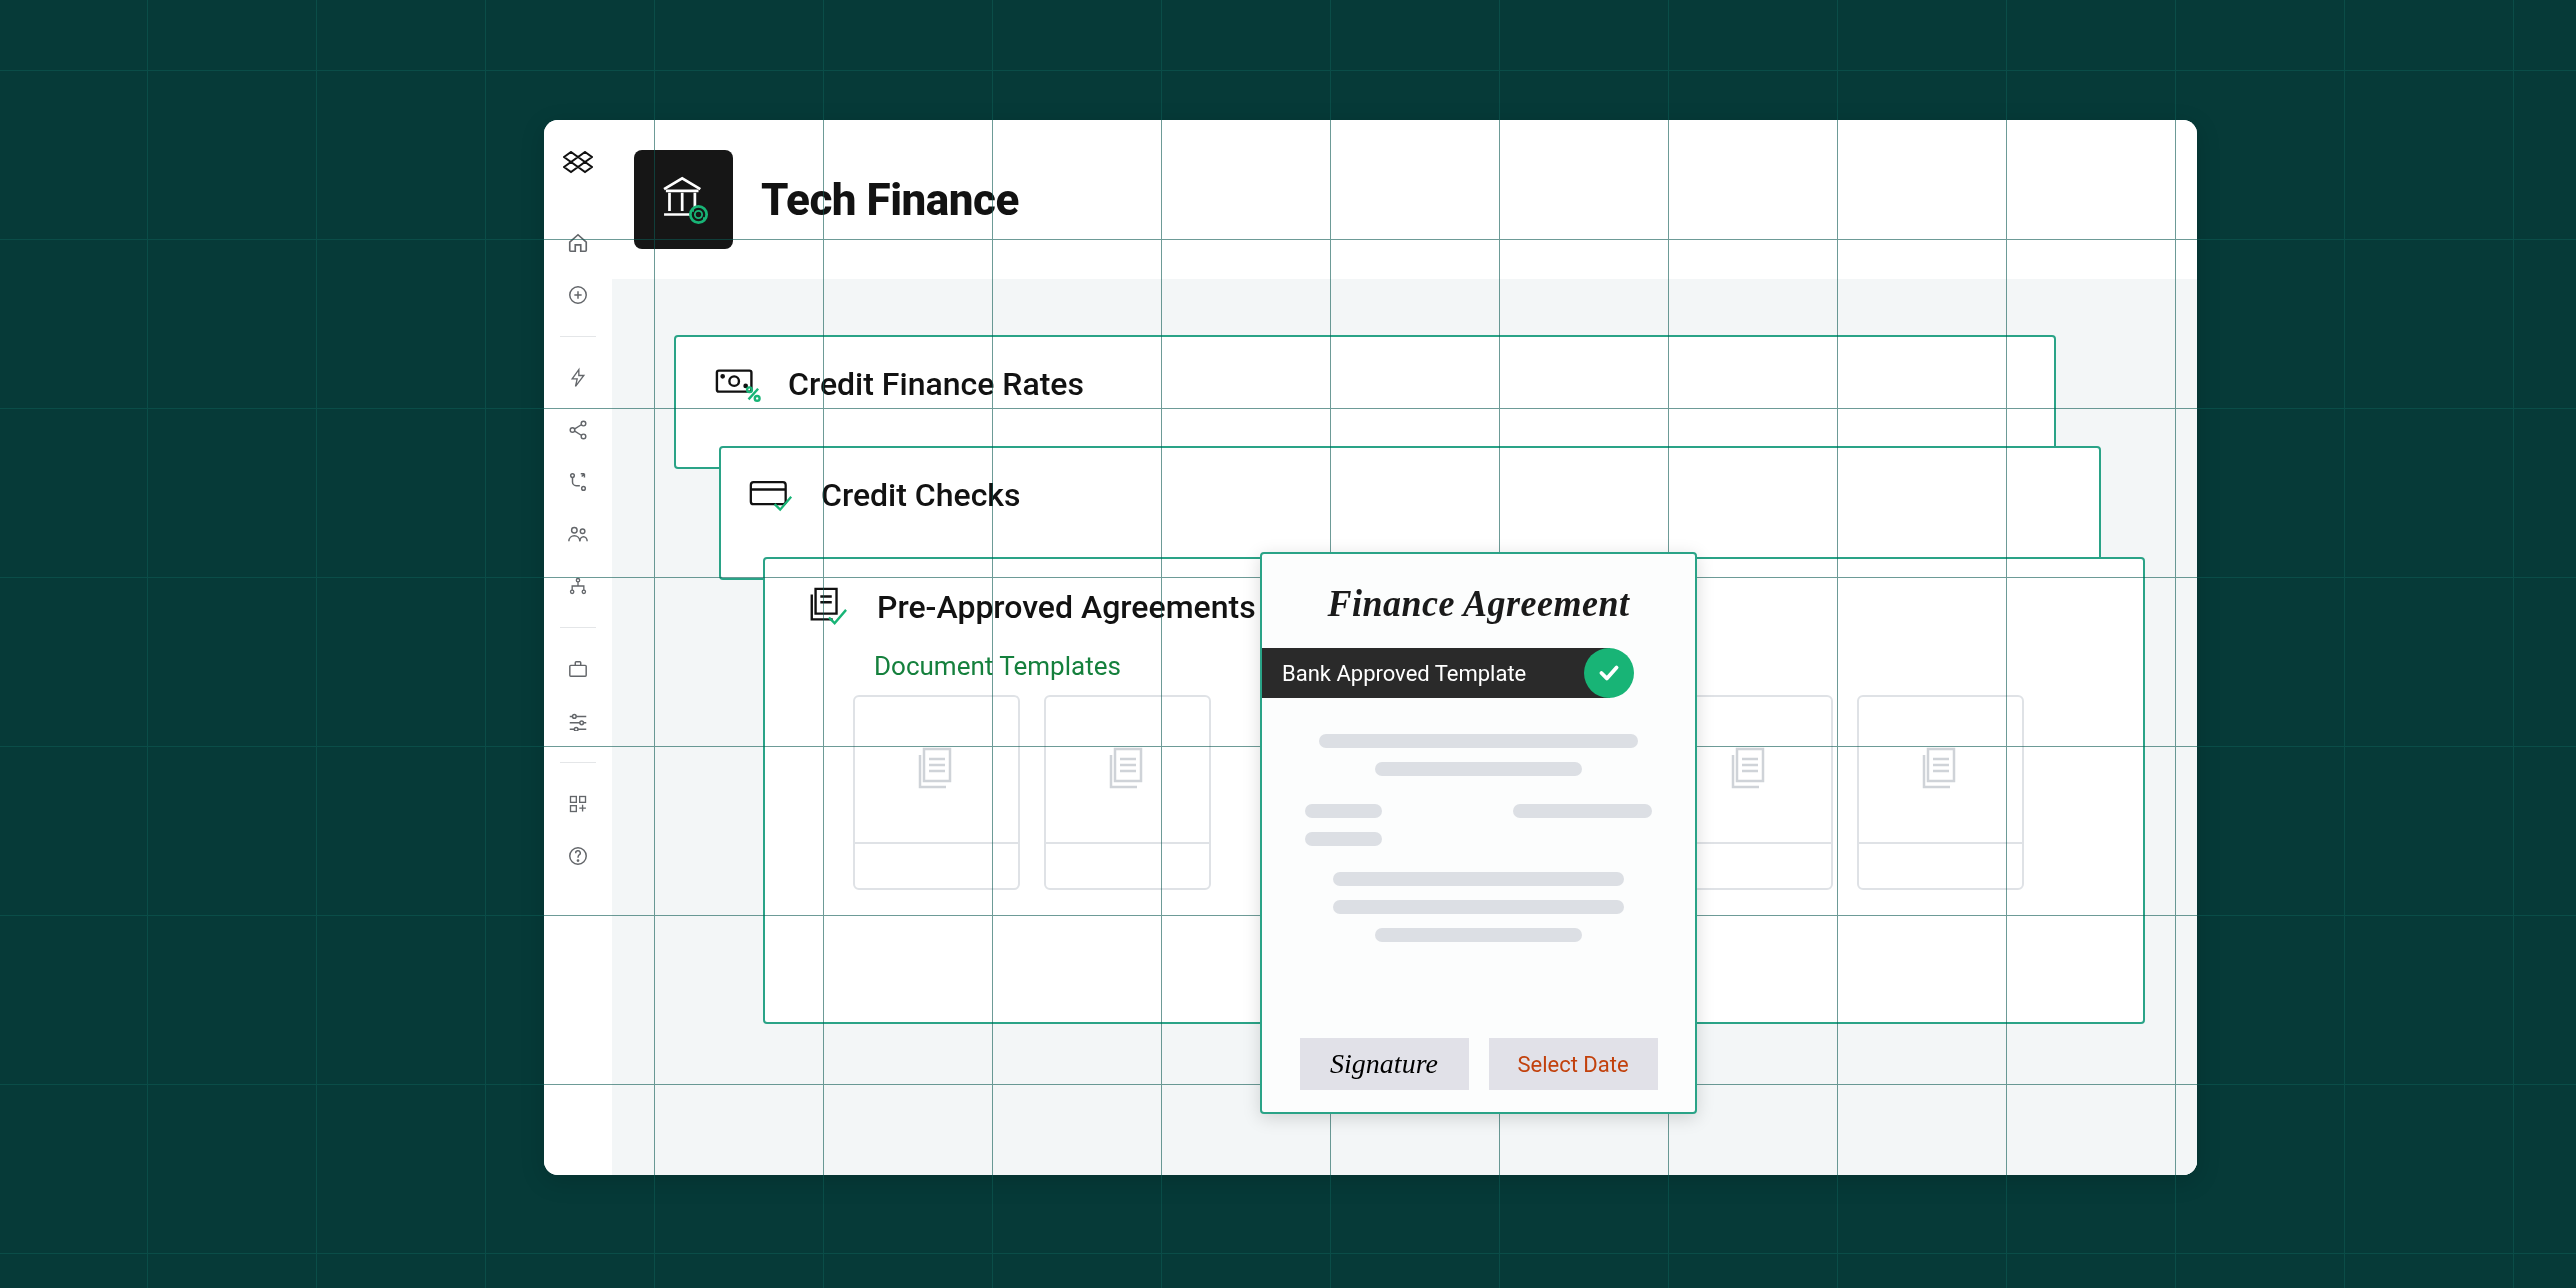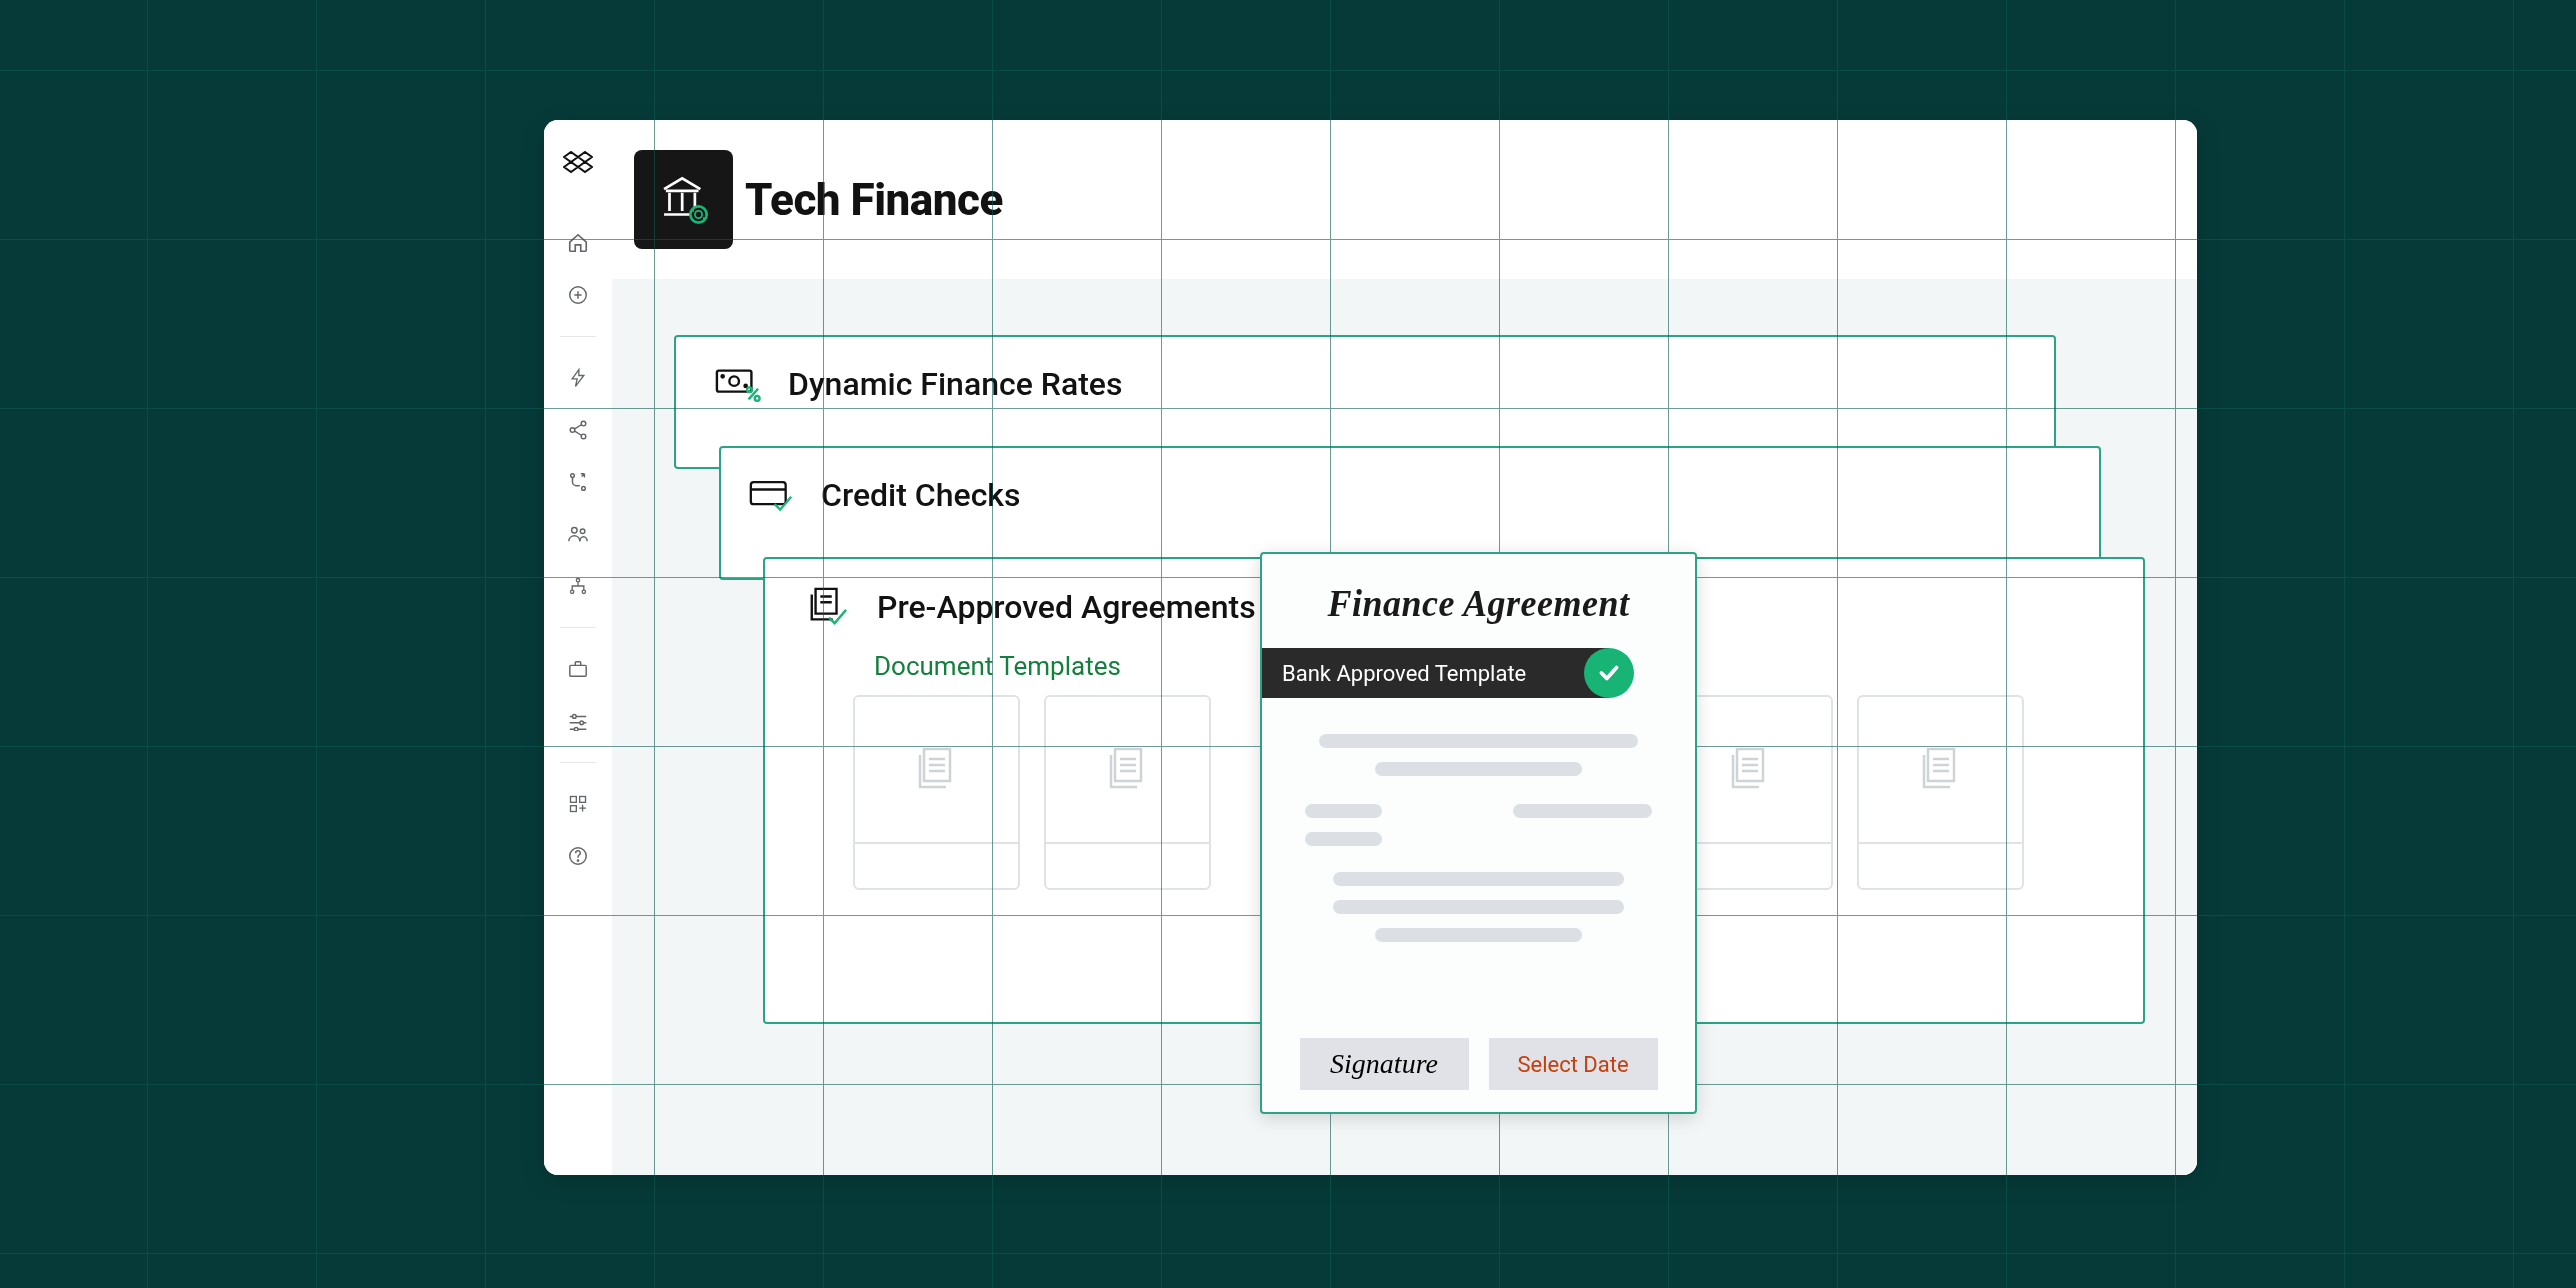--- a/index.html
+++ b/index.html
@@ -62,21 +62,21 @@
       flex: 1;
       display: flex;
       flex-direction: column;
       background: #fff;
       border-top-right-radius: 14px;
       border-bottom-right-radius: 14px;
     }
     .header {
       display: flex;
       align-items: center;
-      gap: 12px;
+      gap: 28px;
       padding: 30px 36px 30px 22px;
     }
     .app-badge {
       width: 99px; height: 99px;
       background: #161616;
       border-radius: 8px;
       display:flex; align-items:center; justify-content:center;
     }
     .header h1 {
       font-size: 44px;
@@ -293,21 +293,21 @@
               <circle cx="20" cy="15" r="5"></circle>
               <circle cx="8" cy="10" r="1.2" fill="#111"></circle>
               <circle cx="32" cy="20" r="1.2" fill="#111"></circle>
               <g stroke="#18b476">
                   <circle cx="36" cy="24" r="2.5"></circle>
                   <circle cx="44" cy="33" r="2.5"></circle>
                   <path d="M35 34 L45 23"></path>
                 </g>
             </svg>
           </span>
-          <span class="card-title">Dynamic Finance Rates</span>
+          <span class="card-title">Credit Finance Rates</span>
         </div>
       </div>
 
       <div class="card card-2">
         <div class="card-head">
           <span class="icon-slot">
             <svg width="44" height="34" viewBox="0 0 48 36" fill="none" stroke="#111" stroke-width="2.5">
               <rect x="2" y="4" width="38" height="24" rx="3"></rect>
               <path d="M2 12 H40"></path>
               <path d="M28 28 L34 34 L46 20" stroke="#18b476"></path>

